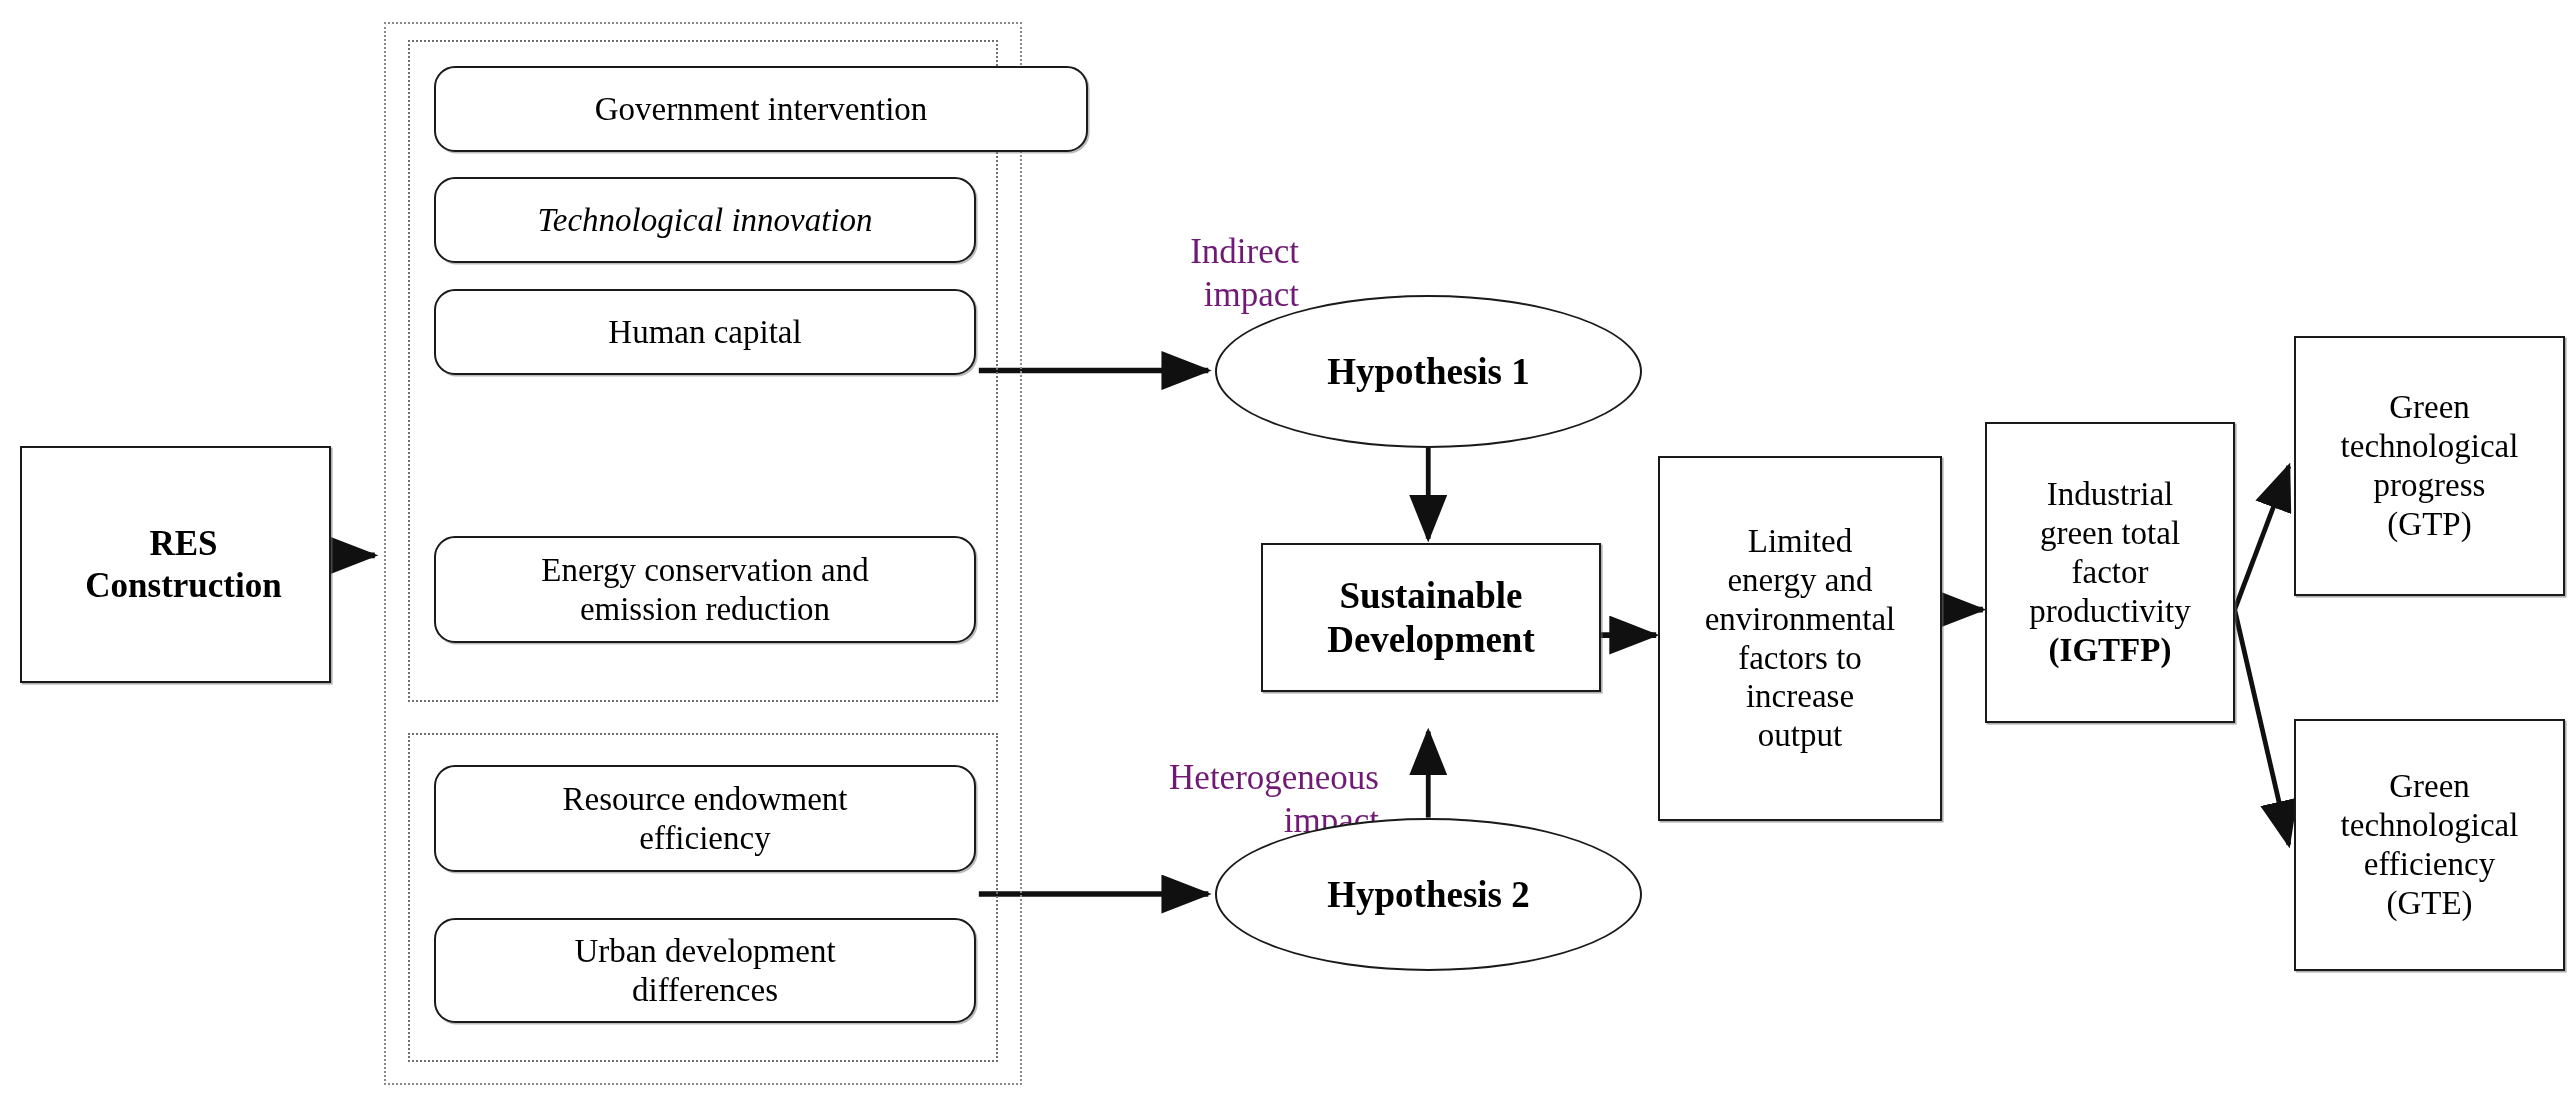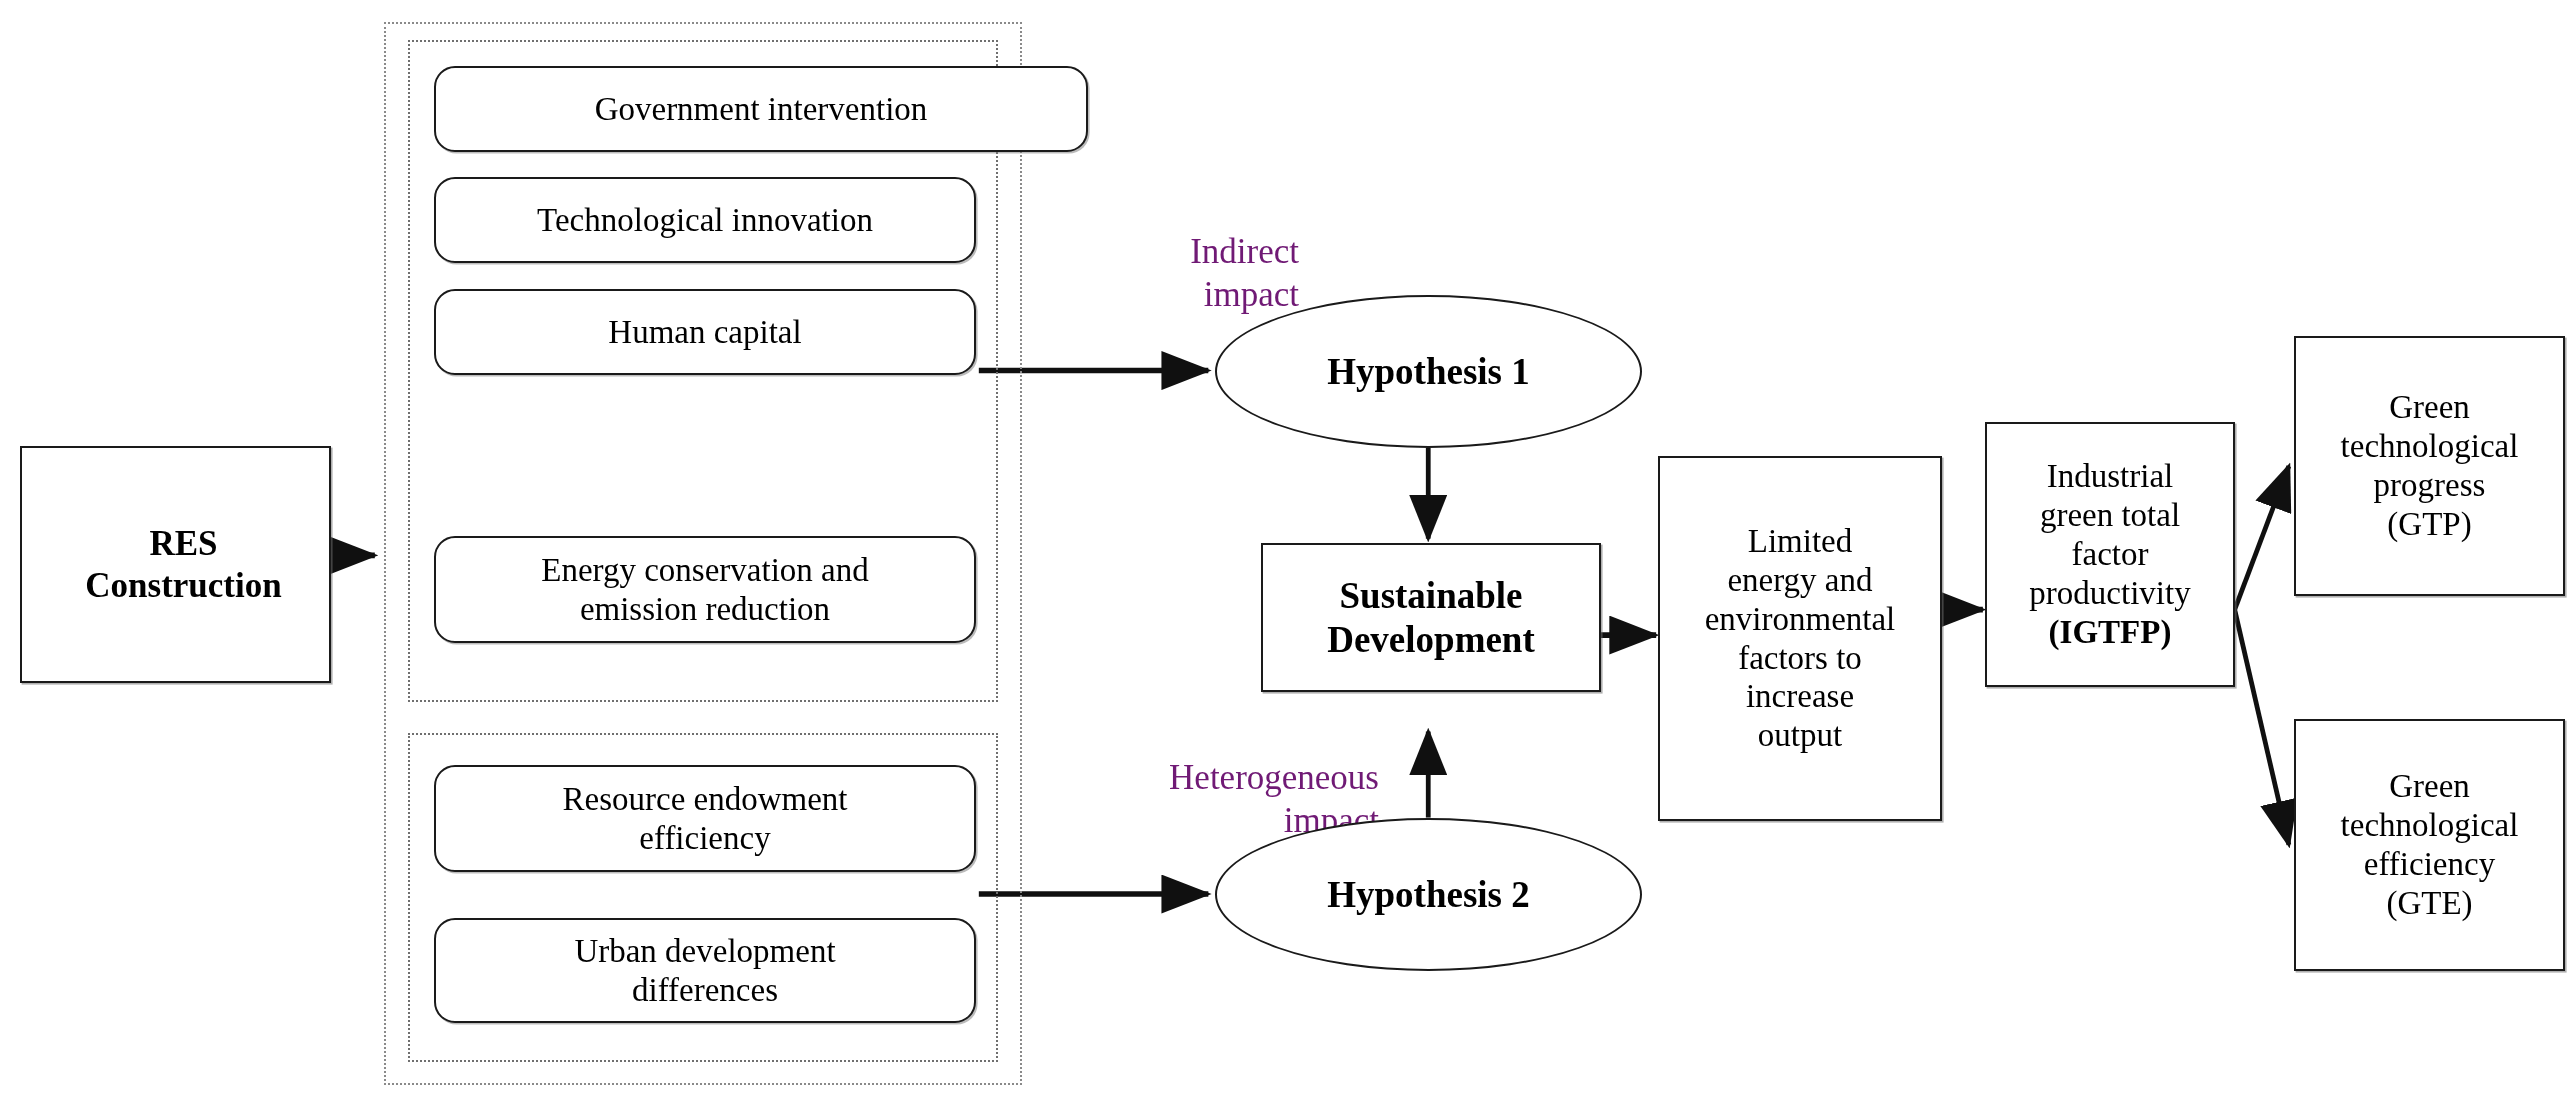--- a/index.html
+++ b/index.html
@@ -127,21 +127,21 @@
   </div>
 
   <div class="dotted-group" style="left:384px; top:22px; width:638px; height:1063px;"></div>
 
   <div class="dotted-group inner" style="left:408px; top:40px; width:590px; height:662px;"></div>
 
   <div class="node round-node" style="left:434px; top:66px; width:654px; height:86px; font-size:33px;">
     <span class="txt">Government intervention</span>
   </div>
 
-  <div class="node round-node" style="left:434px; top:177px; width:542px; height:86px; font-size:33px;">
+  <div class="node round-node" style="left:434px; top:177px; width:542px; height:86px; font-size:33px;font-style:italic;">
     <span class="txt">Technological innovation</span>
   </div>
 
   <div class="node round-node" style="left:434px; top:289px; width:542px; height:86px; font-size:33px;">
     <span class="txt">Human capital</span>
   </div>
 
 
   <div class="node round-node" style="left:434px; top:536px; width:542px; height:107px; font-size:33px;">
     <span class="txt">Energy conservation and
@@ -181,21 +181,21 @@
 
   <div class="node rect-node" style="left:1658px; top:456px; width:284px; height:365px; font-size:33px;">
     <span class="txt">Limited
 energy and
 environmental
 factors to
 increase
 output</span>
   </div>
 
-  <div class="node rect-node" style="left:1985px; top:422px; width:250px; height:265px; font-size:33px; flex-direction:column;">
+  <div class="node rect-node" style="left:1985px; top:422px; width:250px; height:301px; font-size:33px; flex-direction:column;">
     <span class="txt">Industrial
 green total
 factor
 productivity</span>
     <span class="txt bold">(IGTFP)</span>
   </div>
 
   <div class="node rect-node" style="left:2294px; top:336px; width:271px; height:260px; font-size:33px;">
     <span class="txt">Green
 technological

